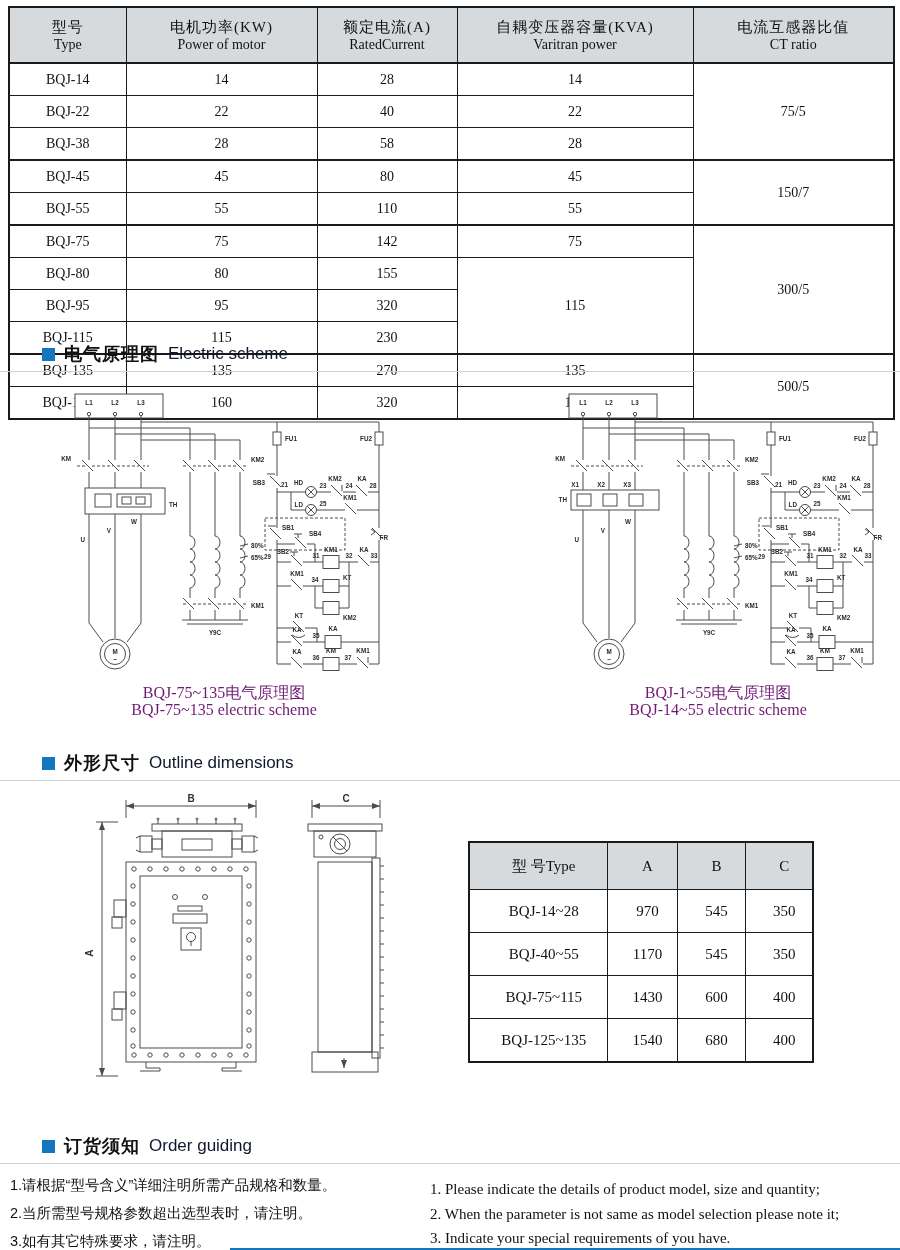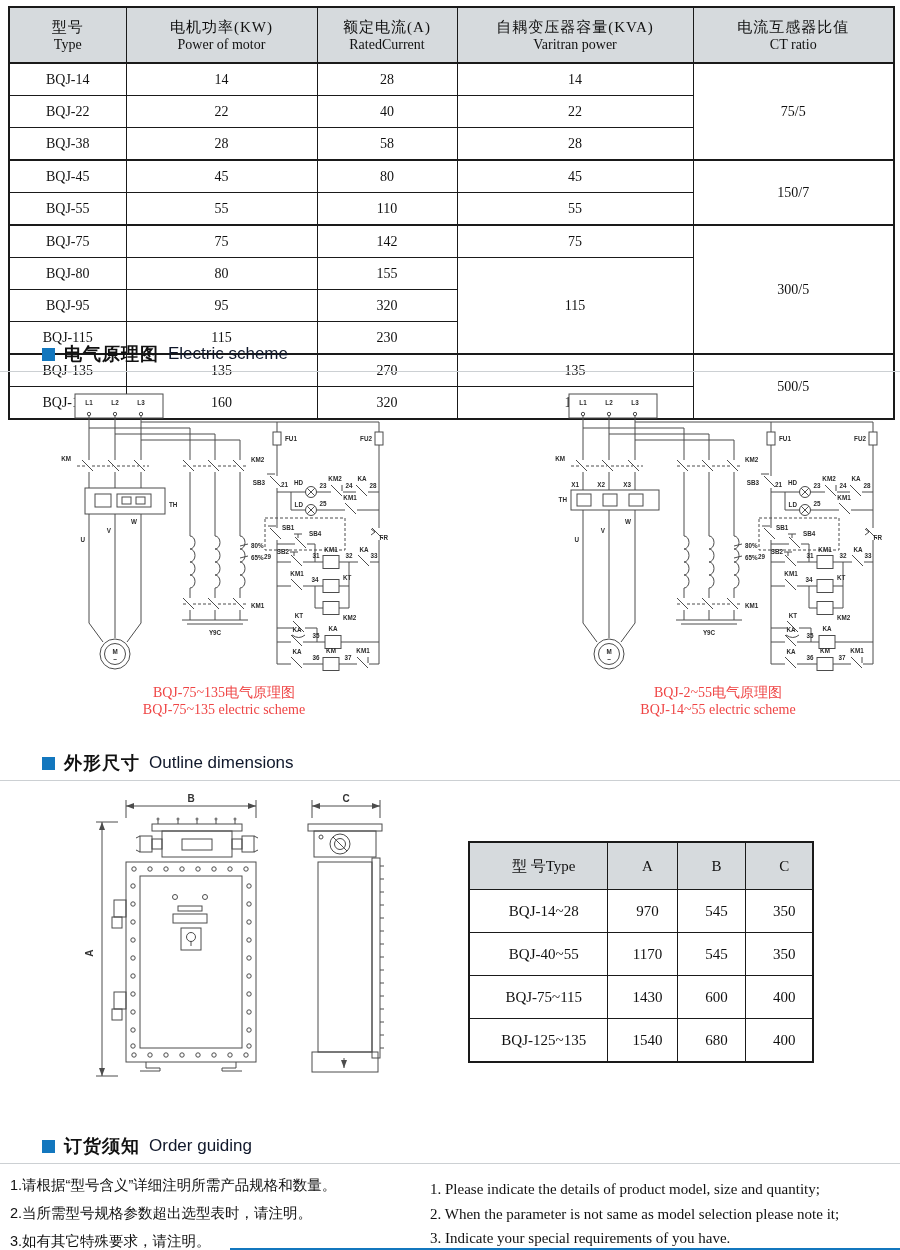--- a/index.html
+++ b/index.html
@@ -20,22 +20,22 @@
   
   .sec{position:absolute;left:10px;display:flex;align-items:center;gap:9px;
        font-family:"Liberation Sans",sans-serif;padding-left:32px;}
   .sec .sq{width:13px;height:13px;background:#1377be;flex:0 0 auto;}
   .sec .cn{font-size:18px;font-weight:bold;color:#111;letter-spacing:1px;}
   .sec .en{font-size:17px;color:#0f172a;}
   .rule{position:absolute;left:0;width:900px;height:0;border-top:1px solid #ccd0d3;}
 
   
   .diagram{position:absolute;top:388px;width:332px;height:292px;}
-  .cap{position:absolute;top:684px;width:332px;text-align:center;font-size:14px;
-       line-height:17px;color:#ef4444;}
+  .cap{position:absolute;top:684px;width:332px;text-align:center;font-size:16px;
+       line-height:17px;color:#701a75;}
   .sch line,.sch path,.sch rect,.sch circle{stroke:#4c4c4c;fill:none;stroke-width:1;}
   .sch .dash{stroke-dasharray:3,2;}
   .sch .wh{fill:#fff;stroke:none;}
   .sch .whs{fill:#fff;}
   .sch text{stroke:none;fill:#2b2b2b;font-family:"Liberation Sans",sans-serif;
             font-size:6.3px;font-weight:bold;}
 
   
   .outline-wrap{position:absolute;left:78px;top:790px;width:348px;height:302px;}
   .out line,.out path,.out rect,.out circle{stroke:#4c4c4c;fill:none;stroke-width:1;}
@@ -526,21 +526,21 @@
         <line x1="309" y1="280" x2="298" y2="269"></line>
         <line x1="309" y1="269" x2="309" y2="275"></line>
         <text x="304" y="265" text-anchor="middle">KM1</text>
       </svg></div>
 
   <div class="cap" style="left:58px">
     <div>BQJ-75~135电气原理图</div>
     <div>BQJ-75~135 electric scheme</div>
   </div>
   <div class="cap" style="left:552px">
-    <div>BQJ-2~55电气原理图</div>
+    <div>BQJ-1~55电气原理图</div>
     <div>BQJ-14~55 electric scheme</div>
   </div>
 
   <div class="sec" style="top:751px">
     <span class="sq"></span>
     <span class="cn">外形尺寸</span>
     <span class="en">Outline  dimensions</span>
   </div>
   <div class="rule" style="top:780px"></div>
 

